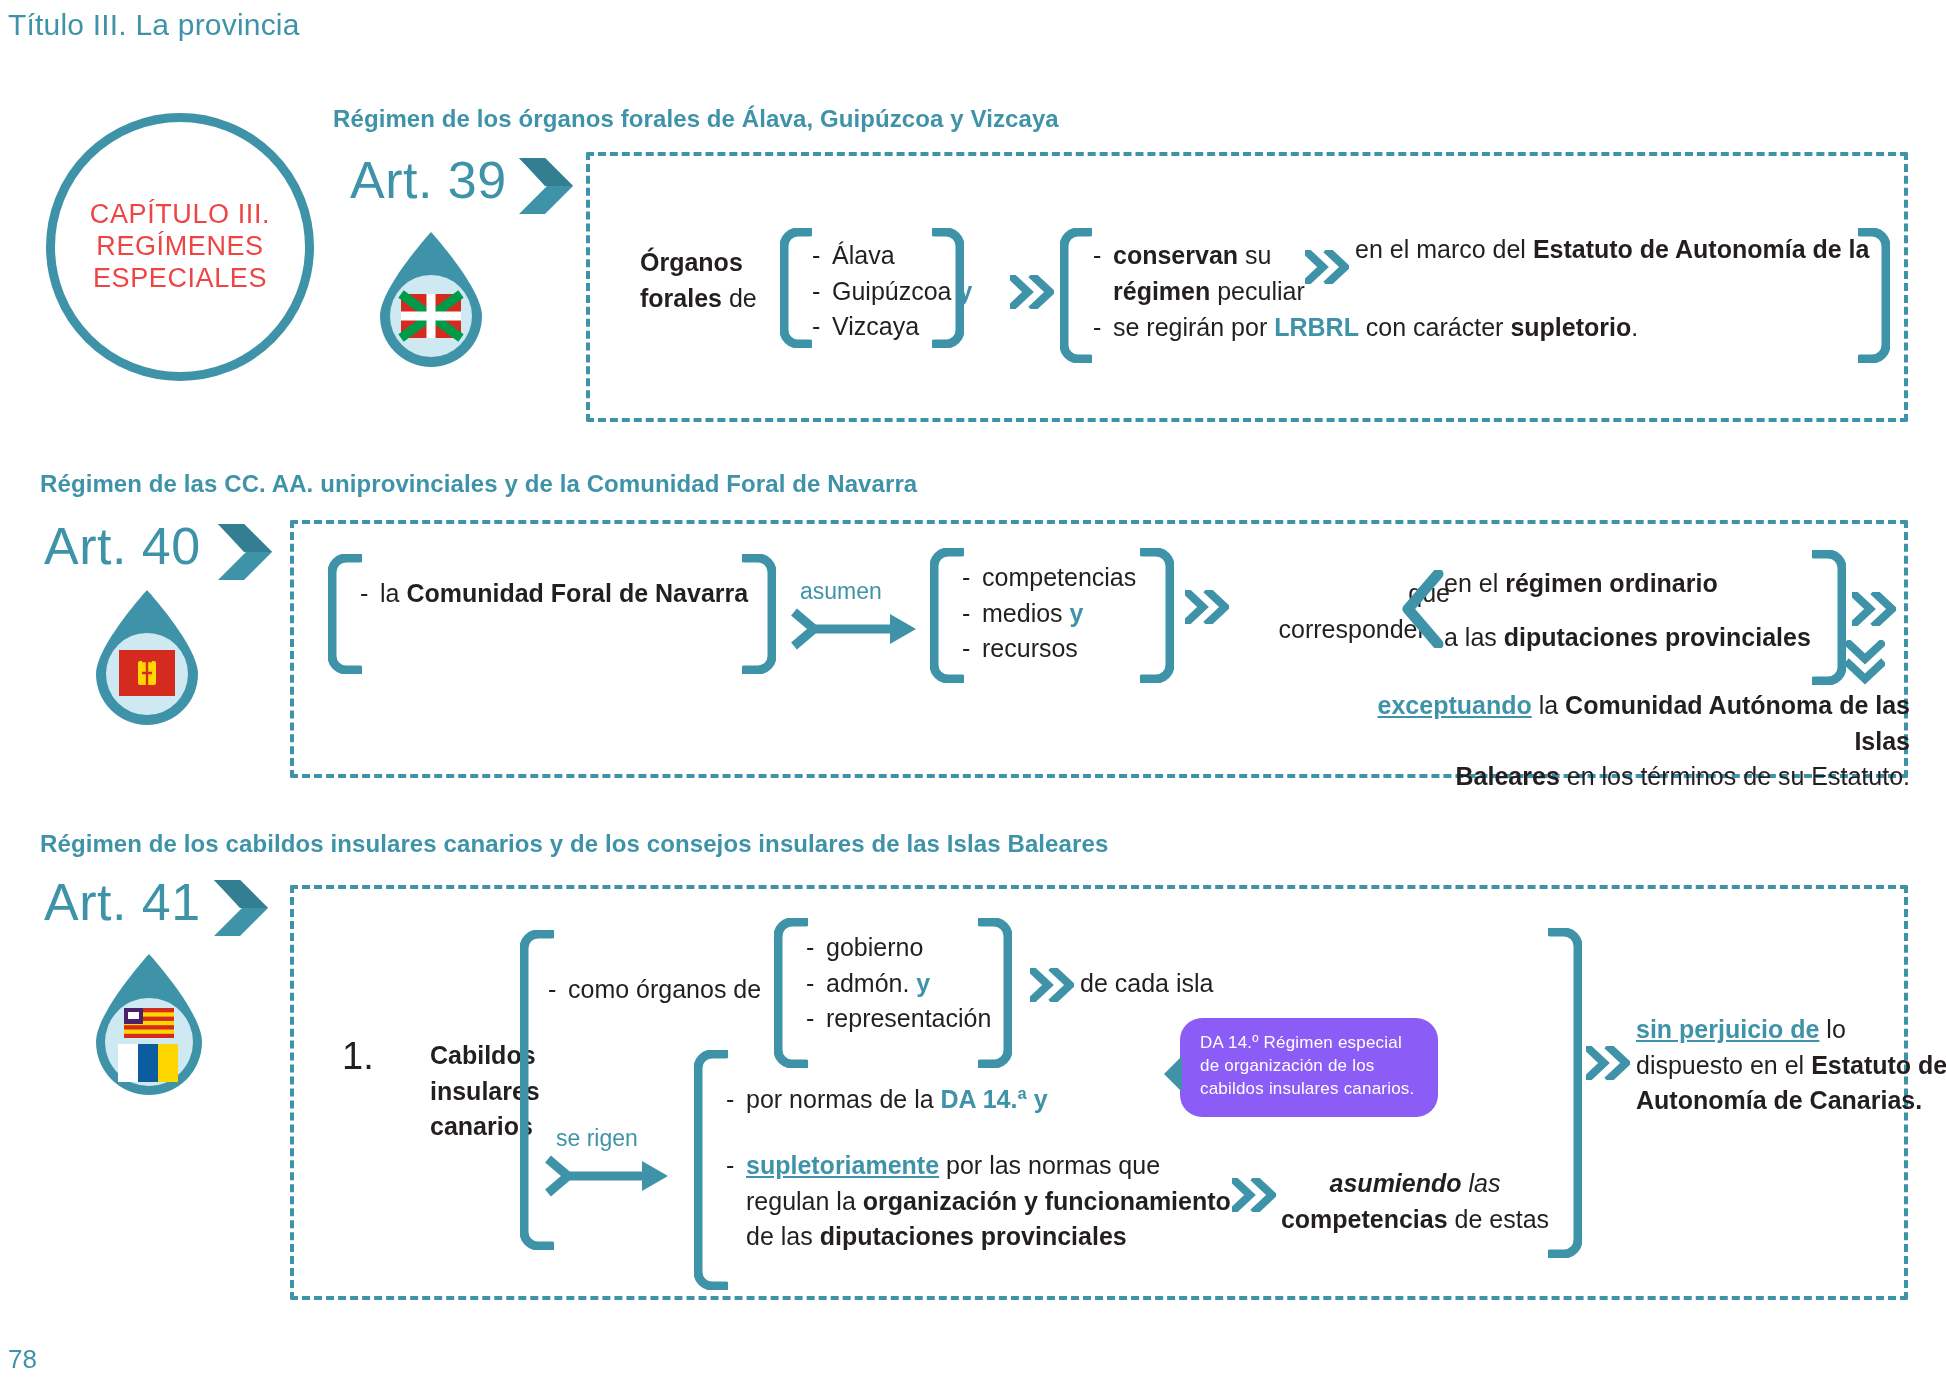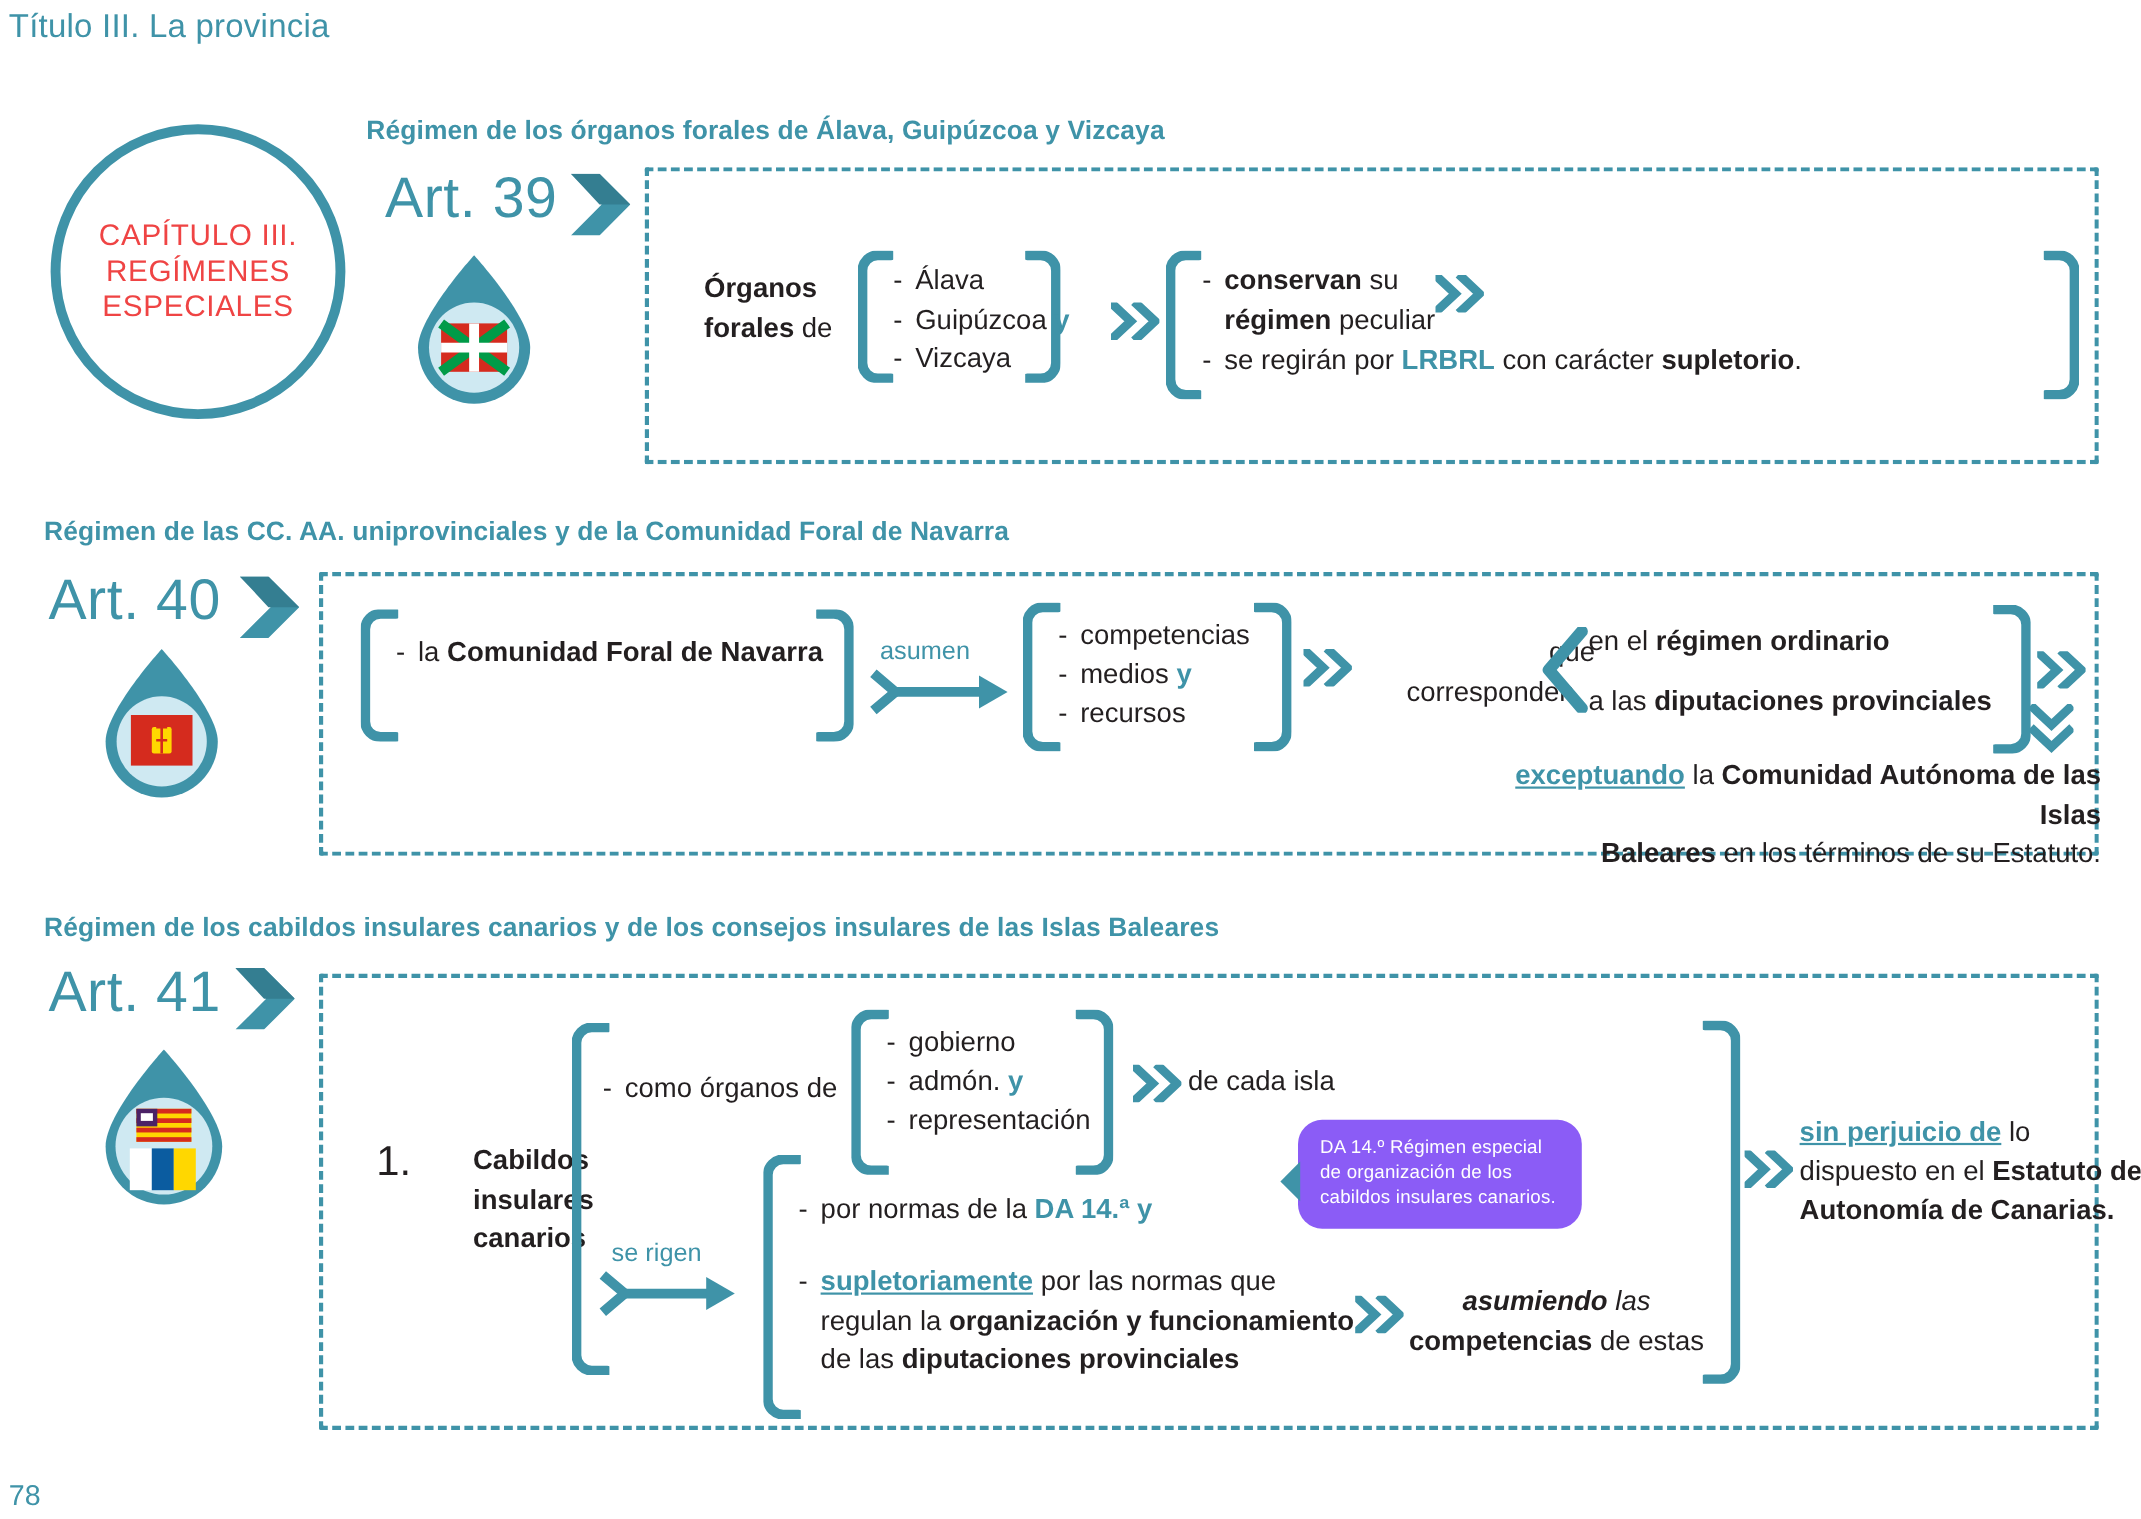--- a/index.html
+++ b/index.html
@@ -169,20 +169,21 @@
 <div class="tblock" style="left:1093px;top:310px;width:560px;white-space:nowrap;">
   <span class="dash">-</span><span>se regirán por </span><b class="teal">LRBRL</b><span> con carácter </span><b>supletorio</b><span>.</span>
 </div>
 
 <svg class="chev" style="left:1305px;top:250px;" width="44" height="34" viewBox="0 0 44 34">
   <path d="M2 2 L18 17 L2 32" fill="none" stroke="#3f93a8" stroke-width="8" stroke-linecap="square"></path>
   <path d="M24 2 L40 17 L24 32" fill="none" stroke="#3f93a8" stroke-width="8" stroke-linecap="square"></path>
 </svg>
 
 <div class="tblock" style="left:1355px;top:232px;width:520px;">
+  <span class="list-row"><span>en el marco del </span><b>Estatuto de Autonomía de la</b></span>
 </div>
 
 <svg class="brace" style="left:1858px;top:228px;" width="32" height="135" viewBox="0 0 32 135">
   <path d="M2 4 H14 A14 14 0 0 1 28 18 V117 A14 14 0 0 1 14 131 H2" fill="none" stroke="#3f93a8" stroke-width="9" stroke-linecap="round"></path>
 </svg>
 
 <div class="section-head" style="left:40px;top:470px;">Régimen de las CC. AA. uniprovinciales y de la Comunidad Foral de Navarra</div>
 
 <div class="art-label" style="left:44px;top:516px;">Art. 40</div>
 

